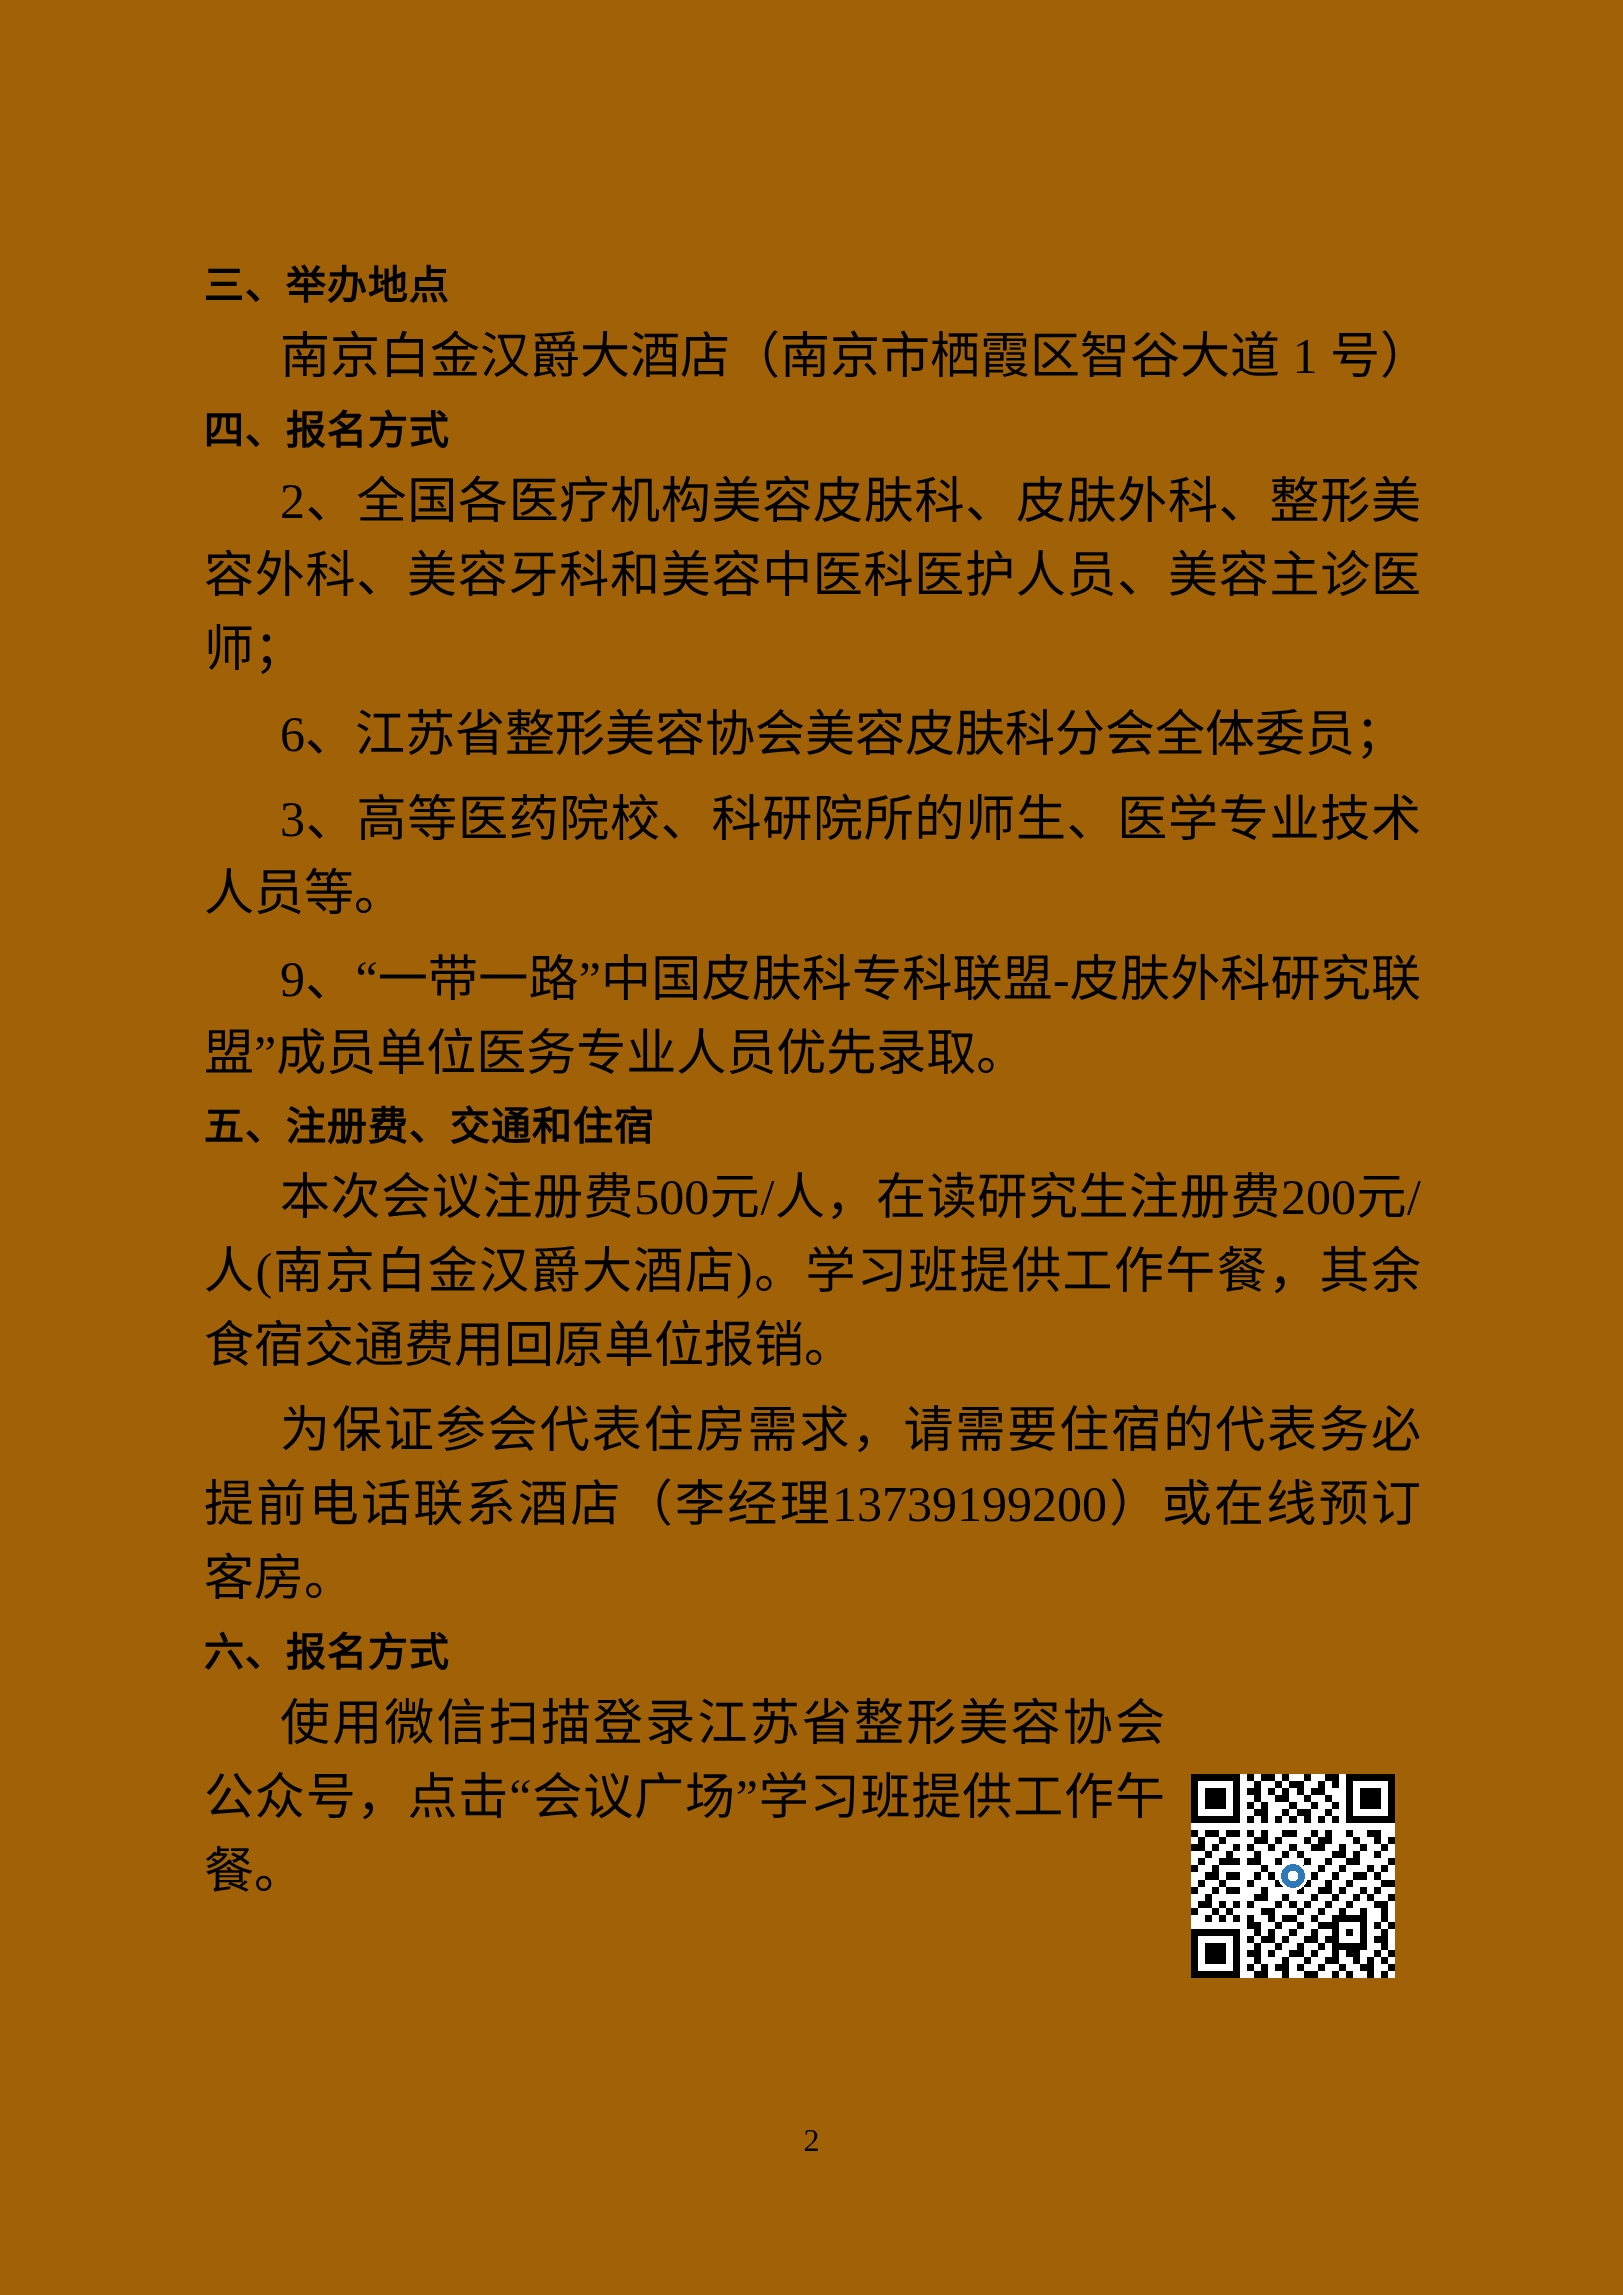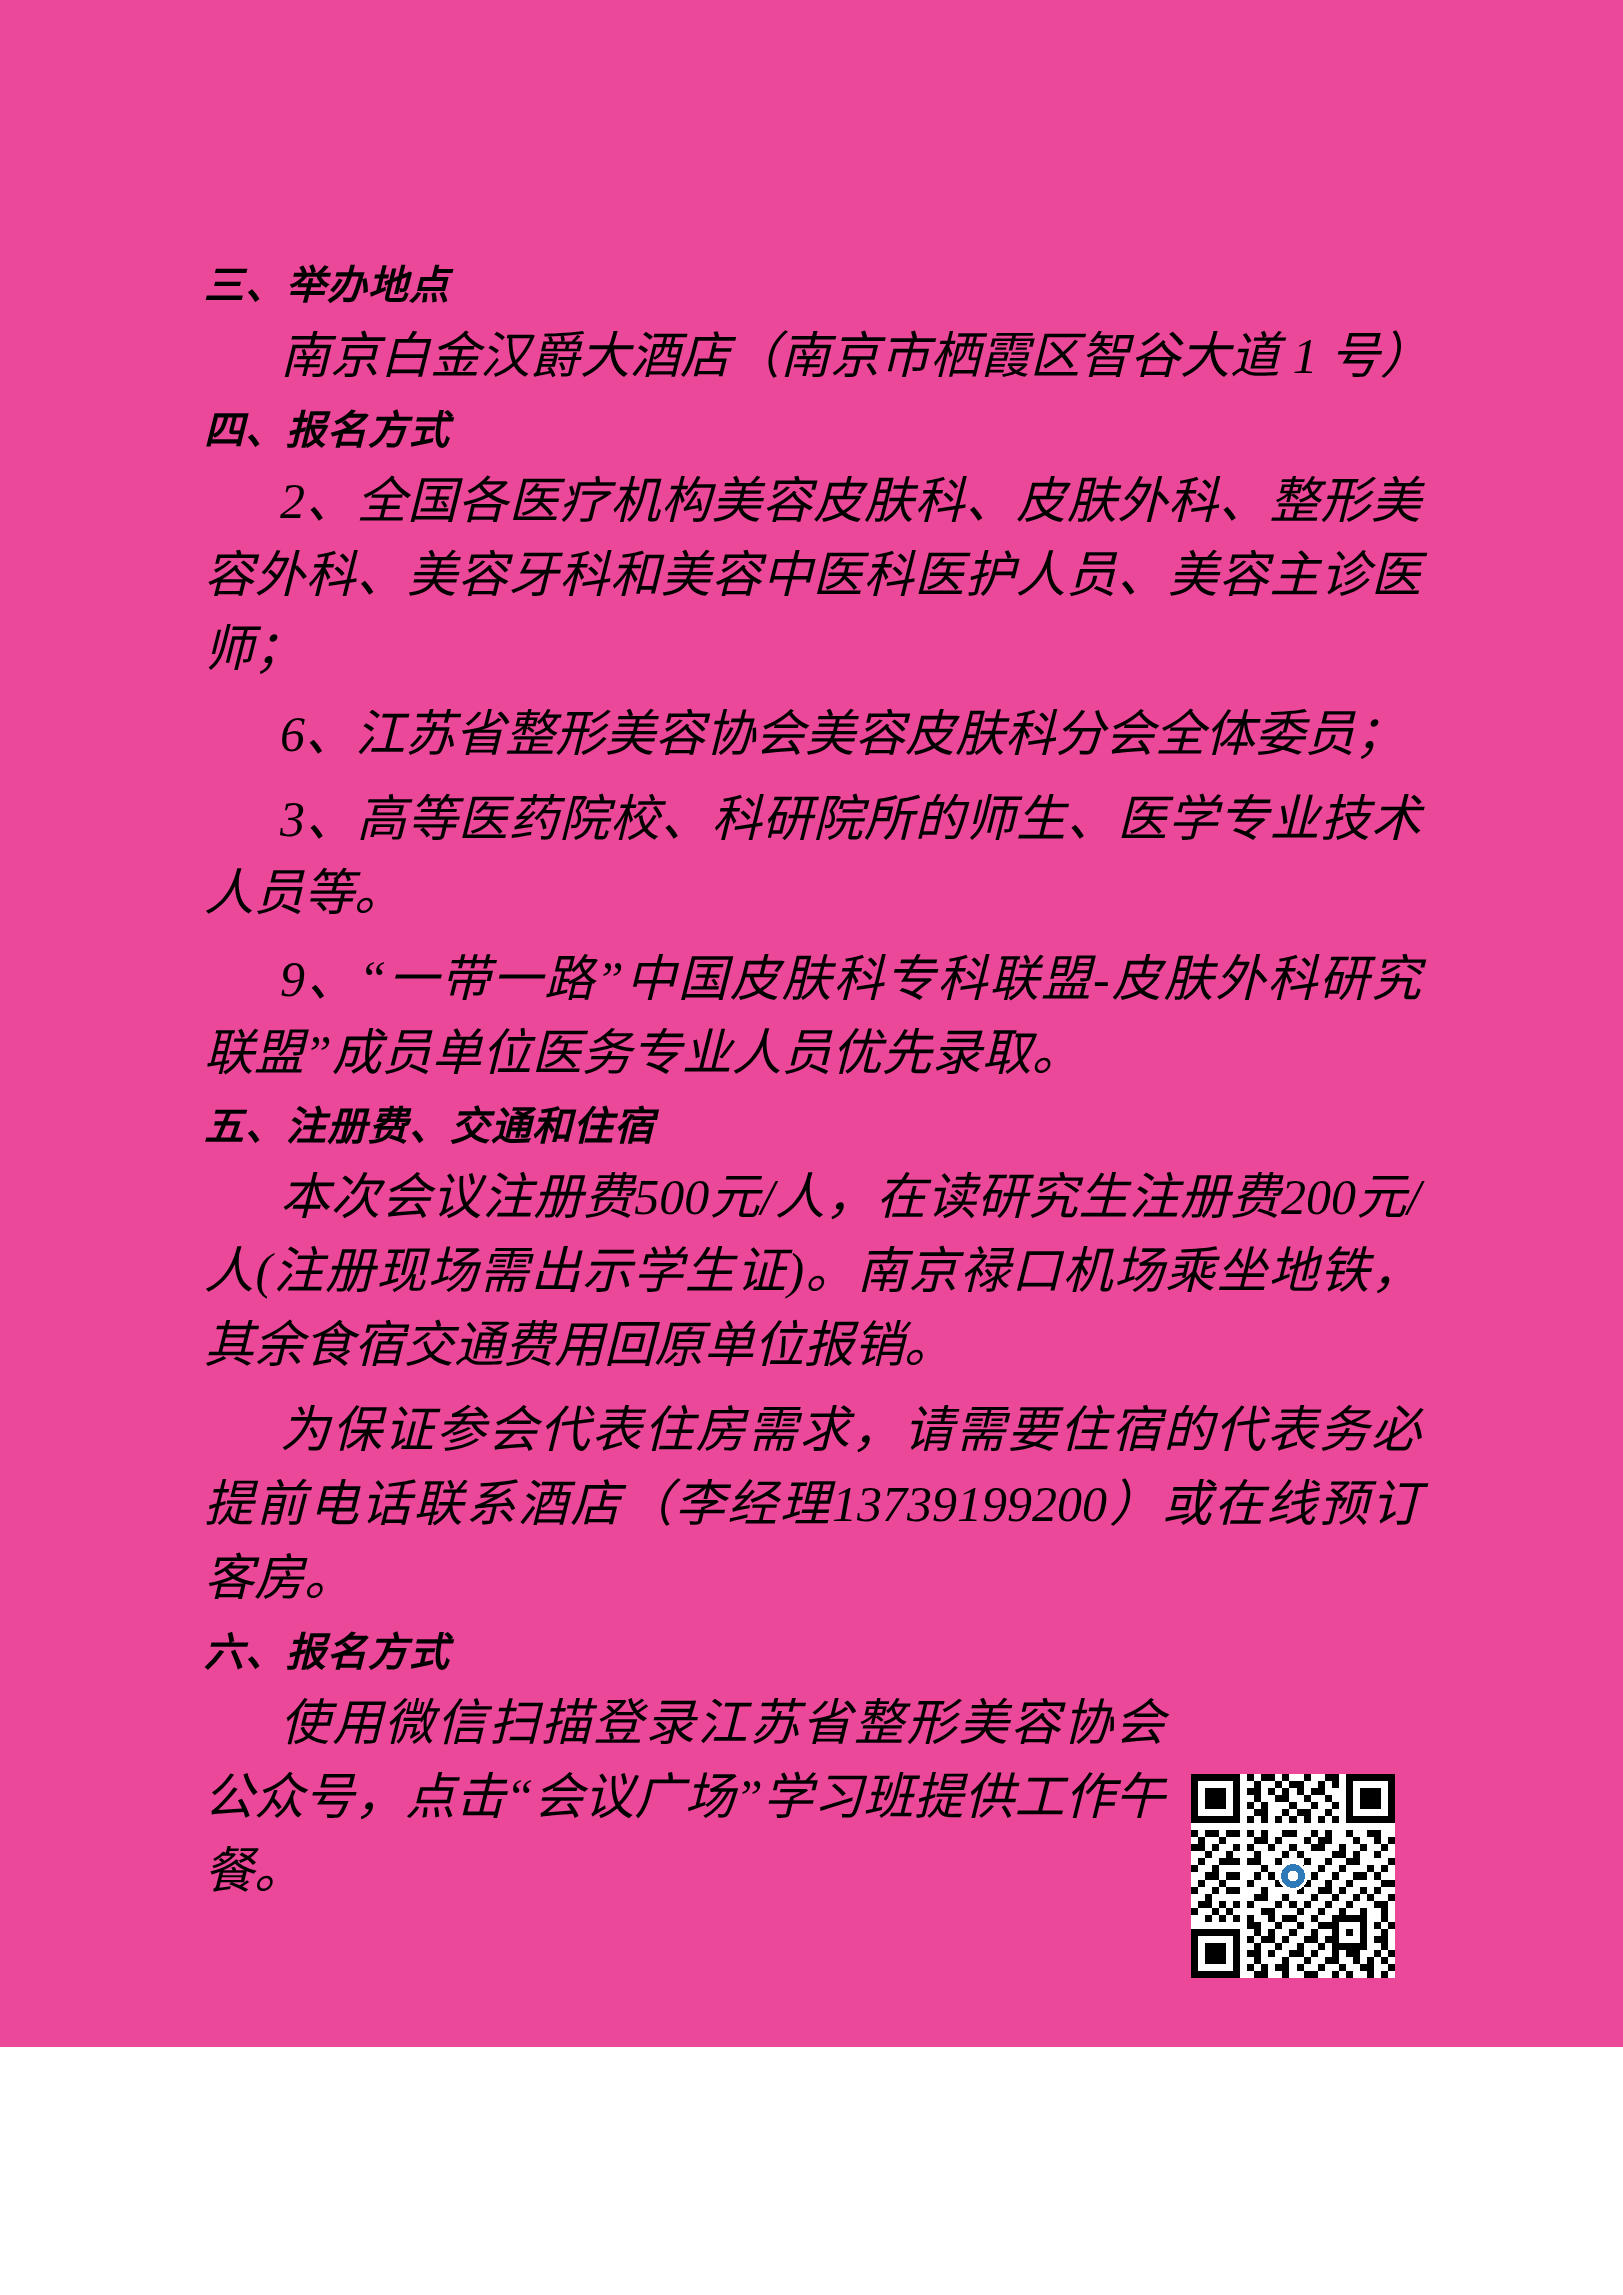--- a/index.html
+++ b/index.html
@@ -7,25 +7,24 @@
     padding: 0;
     background: #ffffff;
   }
   body {
     font-family: "Liberation Serif", "DejaVu Serif", serif;
     color: #000000;
   }
   .page {
     position: relative;
     width: 1623px;
-    height: 2047px;
-    background: #ec4899;
+    height: 2295px;
+    background: #a16207;
     box-sizing: border-box;
     overflow: hidden;
-    font-style: italic;
   }
   .content {
     position: absolute;
     left: 204px;
     top: 266px;
     width: 1217px;
   }
   .heading {
     font-weight: bold;
     font-size: 40px;
@@ -85,21 +84,21 @@
     <div>
       <div class="heading heading-spaced">四、报名方式</div>
       <p class="para">2、全国各医疗机构美容皮肤科、皮肤外科、整形美容外科、美容牙科和美容中医科医护人员、美容主诊医师；</p>
       <p class="para">6、江苏省整形美容协会美容皮肤科分会全体委员；</p>
       <p class="para">3、高等医药院校、科研院所的师生、医学专业技术人员等。</p>
       <p class="para">9、“一带一路”中国皮肤科专科联盟-皮肤外科研究联盟”成员单位医务专业人员优先录取。</p>
     </div>
 
     <div>
       <div class="heading heading-spaced">五、注册费、交通和住宿</div>
-      <p class="para">本次会议注册费500元/人，在读研究生注册费200元/人(注册现场需出示学生证)。南京禄口机场乘坐地铁，其余食宿交通费用回原单位报销。</p>
+      <p class="para">本次会议注册费500元/人，在读研究生注册费200元/人(南京白金汉爵大酒店)。学习班提供工作午餐，其余食宿交通费用回原单位报销。</p>
       <p class="para">为保证参会代表住房需求，请需要住宿的代表务必提前电话联系酒店（李经理13739199200）或在线预订客房。</p>
     </div>
 
     <div>
       <div class="heading heading-spaced">六、报名方式</div>
       <p class="para" style="width:961px;">使用微信扫描登录江苏省整形美容协会公众号，点击“会议广场”学习班提供工作午餐。</p>
     </div>
 
   </div>
 

